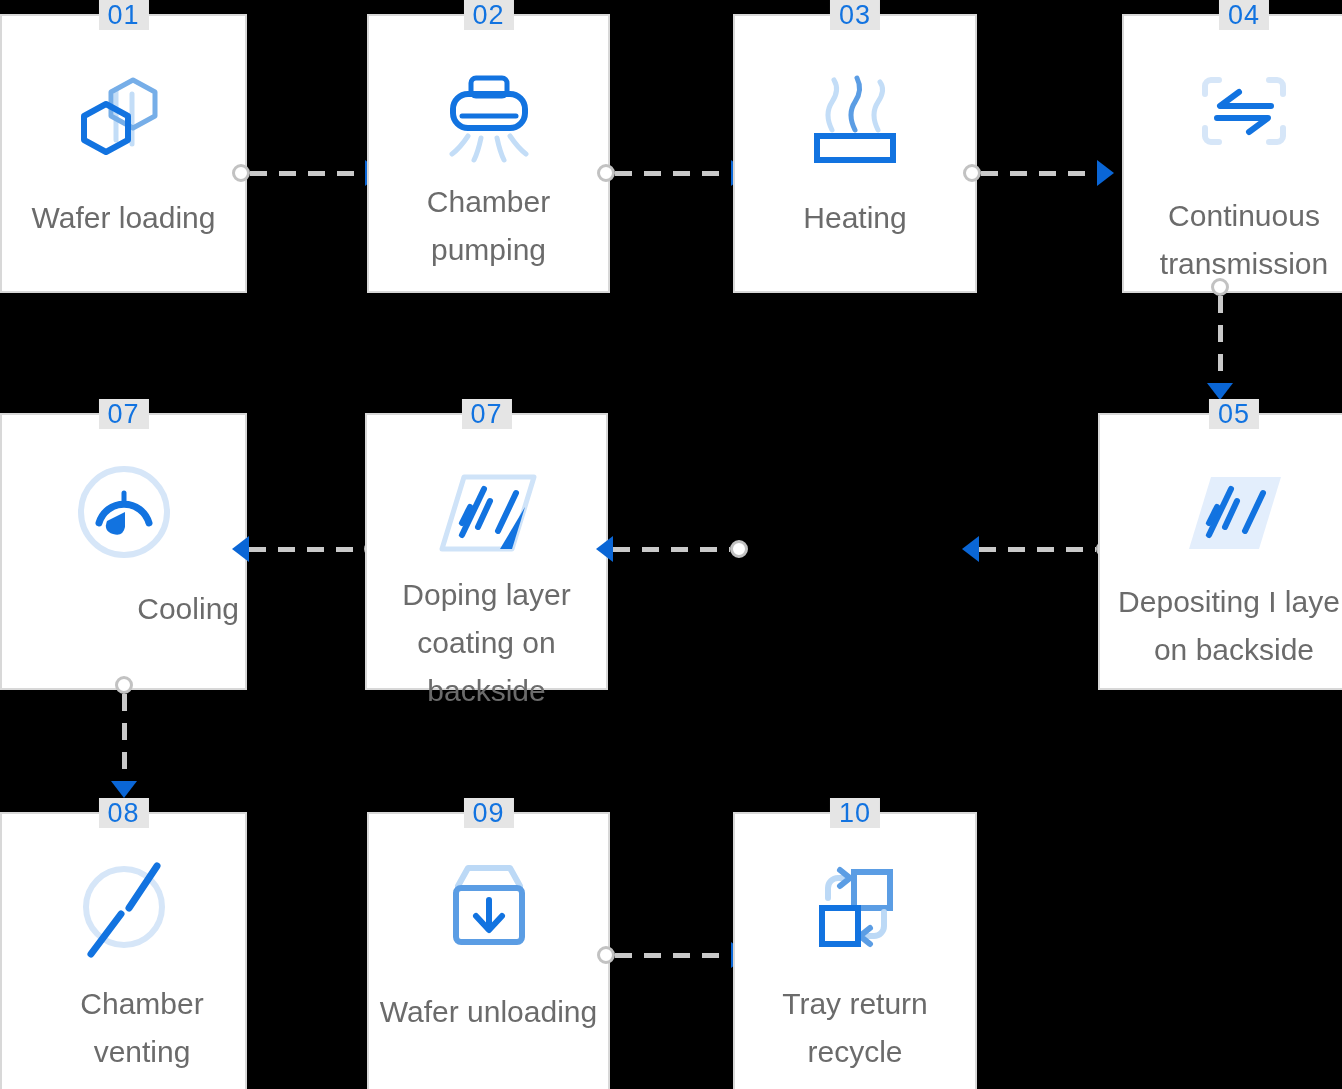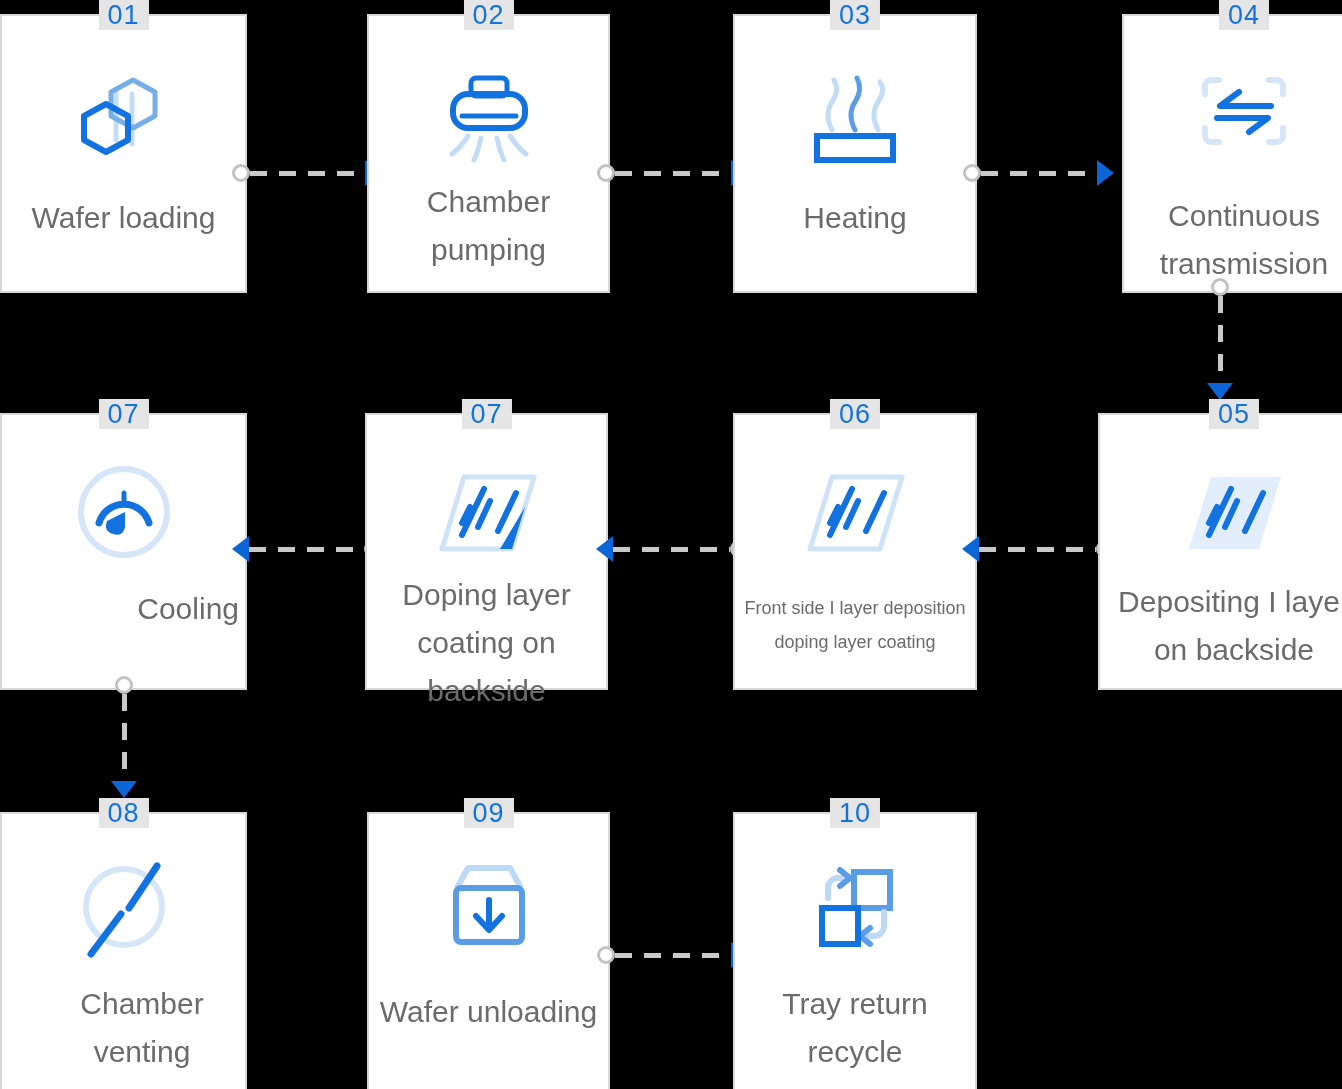--- a/index.html
+++ b/index.html
@@ -219,33 +219,20 @@
     </div>
     <div class="card-label" style="top:156px;">Doping layer coating on backside</div>
   </div>
 
   <div class="conn-h" style="left:596px; top:534px; width:152px;">
     <span class="tri-left"></span>
     <span class="dash-h"></span>
     <span class="dot"></span>
   </div>
 
-  <div class="card" style="left:733px; top:413px; width:244px; height:277px;">
-    <div class="card-badge">06</div>
-    <div class="card-icon" style="top:42px;">
-      <svg viewBox="0 0 110 110">
-        <polygon points="32,20 102,20 80,92 10,92" fill="none" stroke="#cfe3f8" stroke-width="5" stroke-linejoin="round"></polygon>
-        <path d="M52 32 L30 78" stroke="#1273e0" stroke-width="6" stroke-linecap="round"></path>
-        <path d="M38 50 L30 66" stroke="#1273e0" stroke-width="6" stroke-linecap="round"></path>
-        <path d="M58 44 L46 70" stroke="#1273e0" stroke-width="6" stroke-linecap="round"></path>
-        <path d="M84 36 L66 74" stroke="#1273e0" stroke-width="6" stroke-linecap="round"></path>
-      </svg>
-    </div>
-    <div class="card-label small" style="top:176px;">Front side I layer deposition doping layer coating</div>
-  </div>
 
   <div class="conn-h" style="left:962px; top:534px; width:152px;">
     <span class="tri-left"></span>
     <span class="dash-h"></span>
     <span class="dot"></span>
   </div>
 
   <div class="card" style="left:1098px; top:413px; width:272px; height:277px;">
     <div class="card-badge">05</div>
     <div class="card-icon" style="top:42px;">

